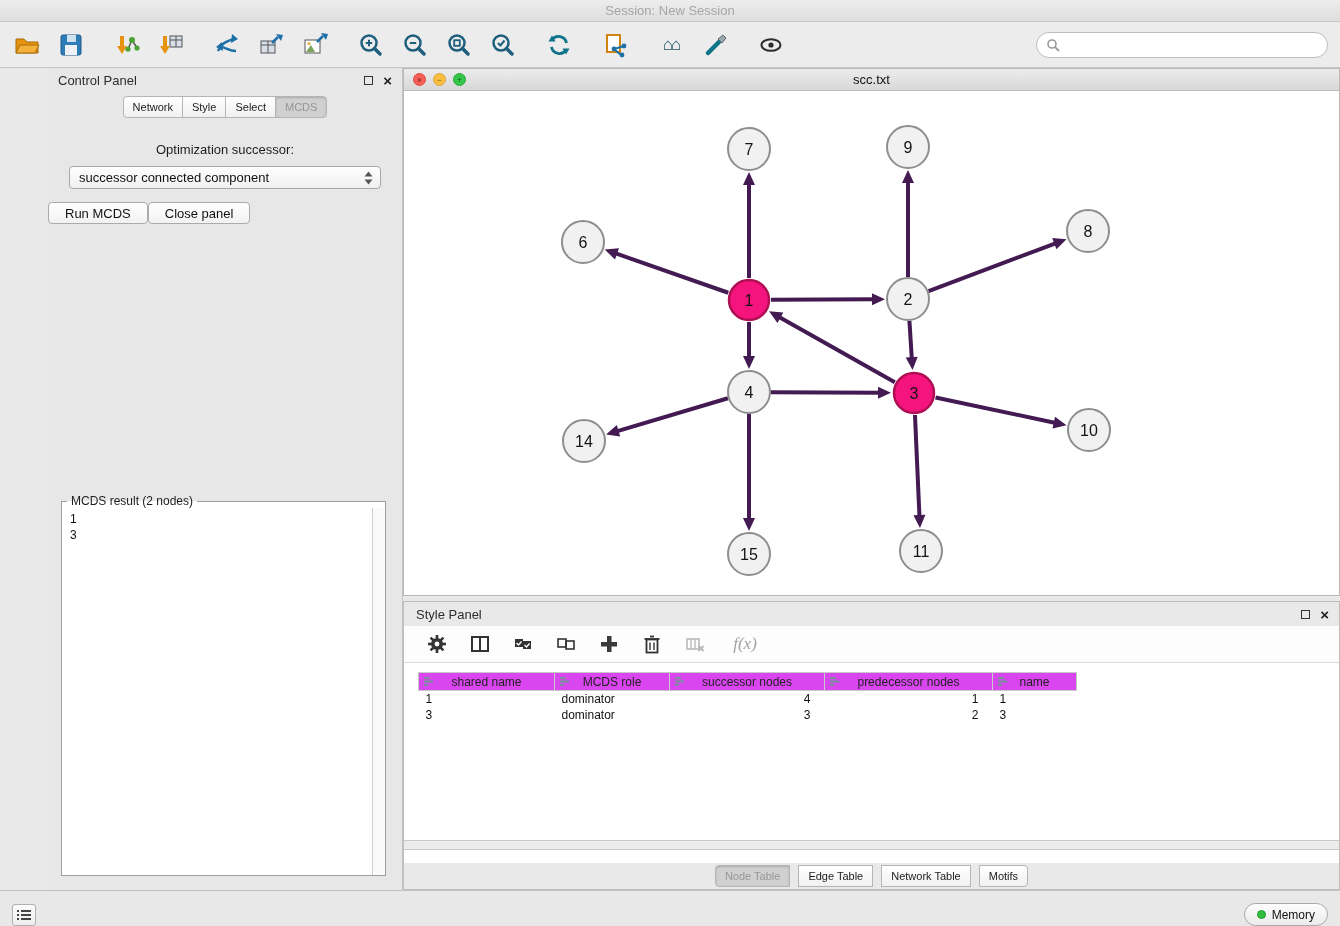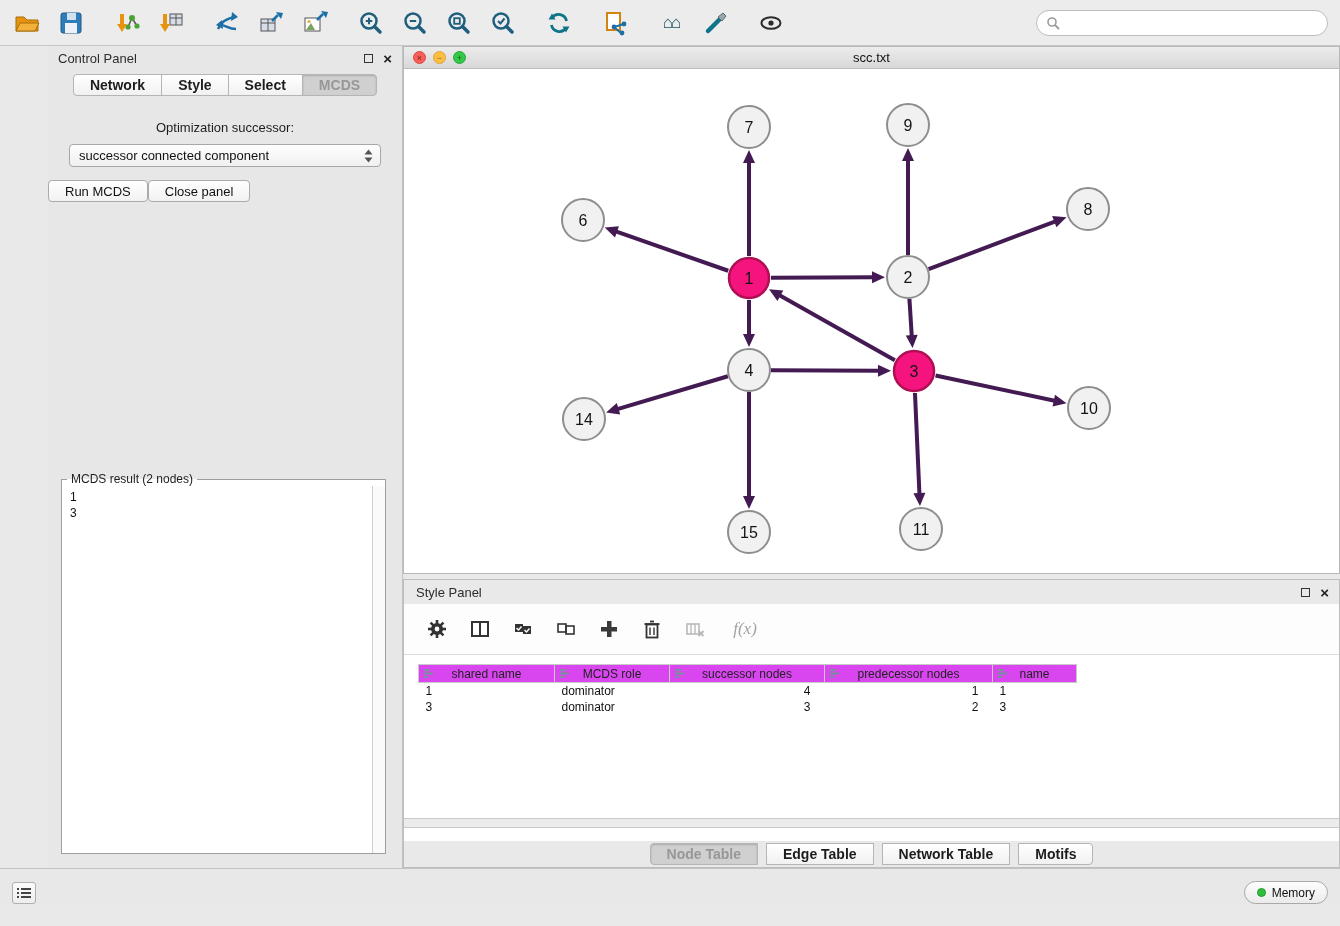--- a/index.html
+++ b/index.html
@@ -31,23 +31,23 @@
   .control-panel { width:400px; background:#e7e7e7; border-right:1px solid #c2c2c2;
     display:flex; flex-direction:column;margin-left:48px; }
   .panel-header { height:24px; display:flex; align-items:center; padding:0 10px;
     font-size:13px; color:#2d2d2d; }
   .panel-header .spacer { flex:1; }
   .float-icon { width:9px; height:9px; border:1.5px solid #333; display:inline-block;
     margin-right:10px; cursor:pointer; }
   .close-x { font-size:15px; font-weight:bold; color:#222; line-height:1; cursor:pointer; }
   .cp-tabs { height:30px; display:flex; justify-content:center; align-items:flex-end;
     padding-bottom:4px; }
-  .tab-btn { height:22px; padding:0 16px; font-size:14px; color:#1c1c1c;
+  .tab-btn { height:22px; padding:0 9px; font-size:11px; color:#1c1c1c;
     background:linear-gradient(#ffffff,#f1f1f1); border:1px solid #b5b5b5;
-    margin-left:-1px; cursor:pointer;font-weight:bold; }
+    margin-left:-1px; cursor:pointer; }
   .tab-btn:first-child { border-radius:4px 0 0 4px; margin-left:0; }
   .tab-btn:last-child { border-radius:0 4px 4px 0; }
   .tab-btn.active { background:#d0d0d0; color:#979797;
     box-shadow:inset 0 1px 2px rgba(0,0,0,.18); }
   .cp-body { flex:1; position:relative; }
   .opt-label { margin-top:20px; text-align:center; font-size:13px; color:#1d1d1d; }
   .dropdown { margin:9px auto 0 auto; width:312px; height:23px;
     background:linear-gradient(#fefefe,#f0f0f0); border:1px solid #a8a8a8;
     border-radius:4px; display:flex; align-items:center; padding:0 6px 0 9px;
     font-size:13px; color:#111; cursor:pointer; }
@@ -82,21 +82,21 @@
   .canvas svg { display:block; }
   .canvas svg text { font-family:"Liberation Sans", sans-serif; }
 
   .panel-gap { height:5px; }
 
   
   .table-panel { flex:1; background:#fff; border:1px solid #bdbdbd;
     display:flex; flex-direction:column; }
   .tp-header { height:24px; background:#e9e9e9; display:flex; align-items:center;
     padding:0 10px 0 12px; font-size:13px; color:#2d2d2d; }
-  .tp-toolbar { height:51px; display:flex; align-items:center; gap:17px;
+  .tp-toolbar { height:37px; display:flex; align-items:center; gap:17px;
     padding:0 0 0 20px; border-bottom:1px solid #dcdcdc; background:#fdfdfd; }
   .tp-btn { width:26px; height:26px; border:none; background:transparent;
     display:flex; align-items:center; justify-content:center; cursor:pointer; }
   .fx-label { font-family:"Liberation Serif", serif; font-style:italic;
     font-size:17px; color:#a3a3a3; }
   .tbl-wrap { flex:1; overflow:hidden; padding-left:14px; padding-top:9px; }
   table.node-table { border-collapse:collapse; table-layout:fixed; width:658px; }
   .node-table th { height:18px; background:#d946ef; border:1px solid #c9c9c9;
     font-size:12px; font-weight:normal; color:#222; position:relative; }
   .node-table th .sort-ic { position:absolute; left:4px; top:3px; }
@@ -119,20 +119,23 @@
     display:flex; align-items:center; gap:6px; padding:0 12px; font-size:12px;
     color:#111; cursor:pointer; }
   .green-dot { width:9px; height:9px; border-radius:50%; background:#2fbf3a;
     border:1px solid #23982c; }
 </style>
 </head>
 <body>
 
 <div class="app">
 
+  <div class="titlebar">
+    <span>Session: New Session</span>
+  </div>
 
   <div class="toolbar">
     <div class="tb-group">
       <button class="tb-btn">
         <svg width="28" height="28" viewBox="0 0 28 28">
           <path d="M3 8 h8 l3 3 h11 v11 H3 z" fill="#e6940f" stroke="#a86c08"></path>
           <path d="M3 22 l4 -8 h19 l-4 8 z" fill="#f3b13a" stroke="#a86c08"></path>
         </svg>
       </button>
       <button class="tb-btn">

